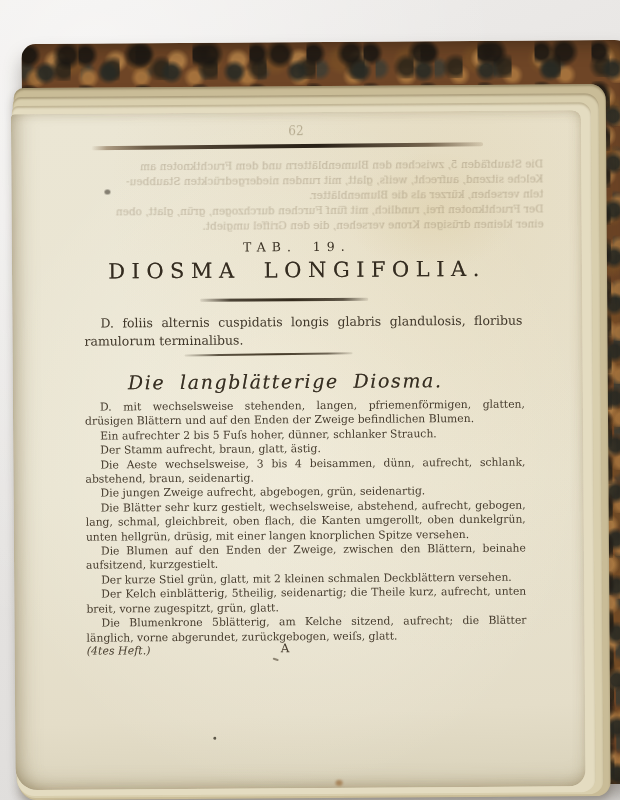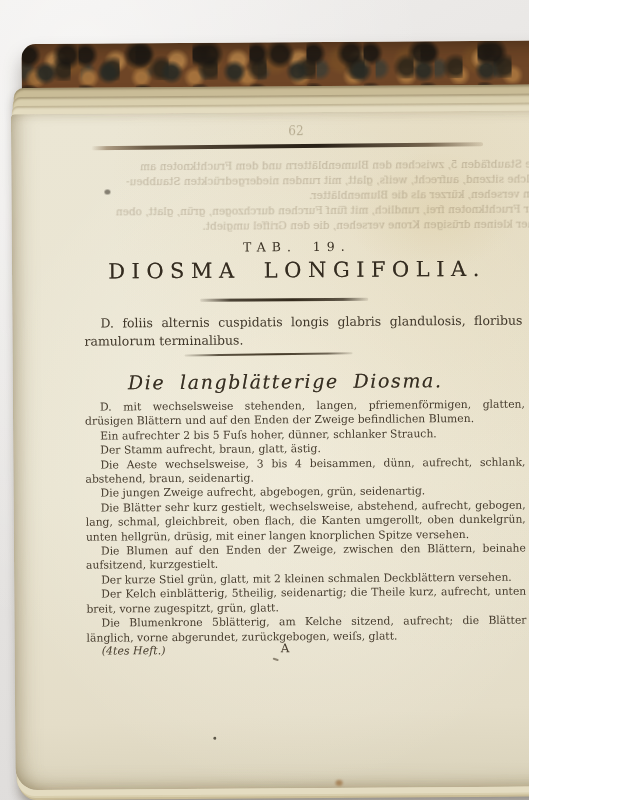--- a/index.html
+++ b/index.html
@@ -1,21 +1,21 @@
 <!DOCTYPE html>
 <html><head>
 <meta charset="utf-8">
 <style>
   html,body{margin:0;padding:0;}
   body{
     width:639px;height:800px;overflow:hidden;
     font-family:"DejaVu Serif", serif;
   }
   .scene{
-    position:relative;width:529px;height:800px;overflow:hidden;
+    position:relative;width:620px;height:800px;overflow:hidden;
     background:
       radial-gradient(ellipse at 15% 10%, rgba(255,255,255,0.5), rgba(255,255,255,0) 55%),
       linear-gradient(155deg,#efedeb 0%, #e6e4e2 45%, #dbd9d7 100%);
   }
   .book{
     position:absolute;left:6px;top:30px;width:632px;height:766px;
     transform:rotate(-0.4deg);
   }
   
   .cover{
@@ -113,21 +113,21 @@
     color:#362e22;text-shadow:0 0 0.5px rgba(54,46,34,0.5);
   }
   .body-text{
     position:absolute;left:72px;top:287px;width:440px;
     font-size:10.8px;line-height:14.4px;text-align:justify;
     color:#443a2c;
   }
   .body-text p{margin:0;text-indent:15px;}
   .footer-note{
     position:absolute;left:72px;top:531px;
-    font-style:italic;font-size:11px;color:#4a4031;margin-left:15px;
+    font-style:italic;font-size:11px;color:#4a4031;
   }
   .signature-mark{
     position:absolute;left:266px;top:529px;
     font-size:12px;color:#443a2c;
   }
   
   .spot{position:absolute;border-radius:50%;}
   .spot-a{left:93px;top:76px;width:6px;height:5px;background:rgba(48,42,32,0.55);filter:blur(0.5px);}
   .spot-b{left:198px;top:624px;width:3px;height:3px;background:rgba(58,52,40,0.8);}
   .spot-c{left:320px;top:668px;width:7px;height:6px;background:rgba(150,104,56,0.65);filter:blur(0.8px);}

